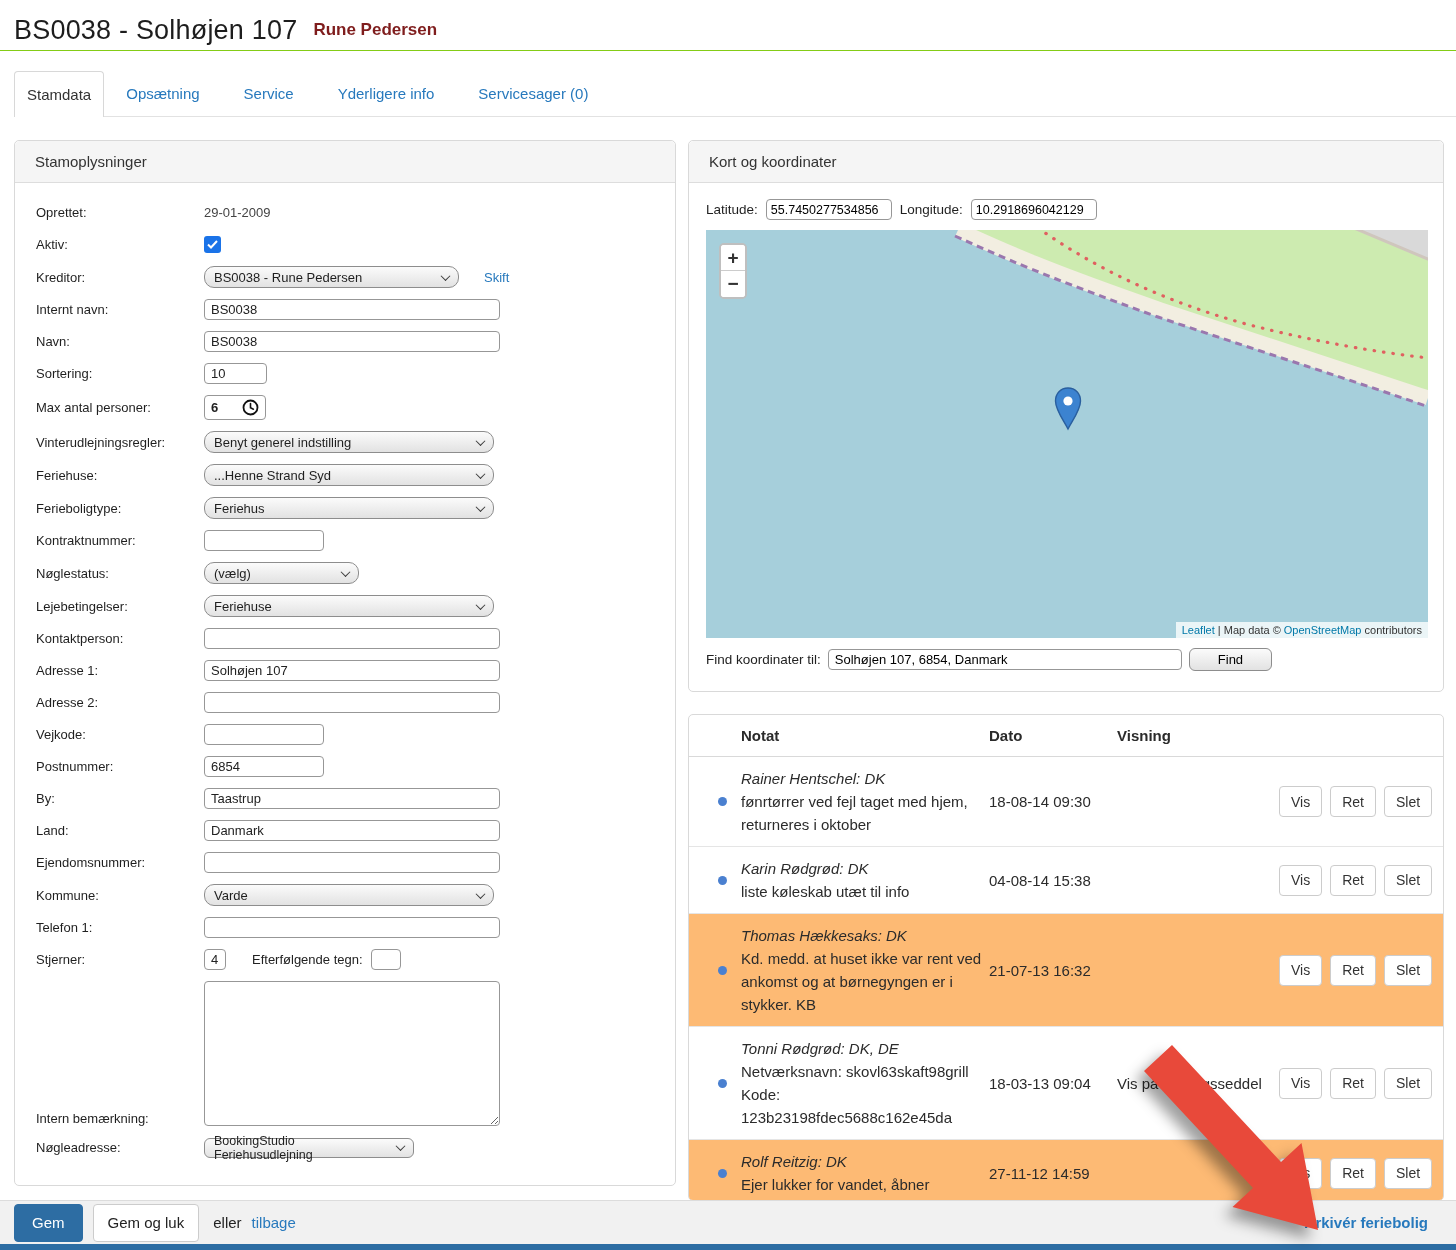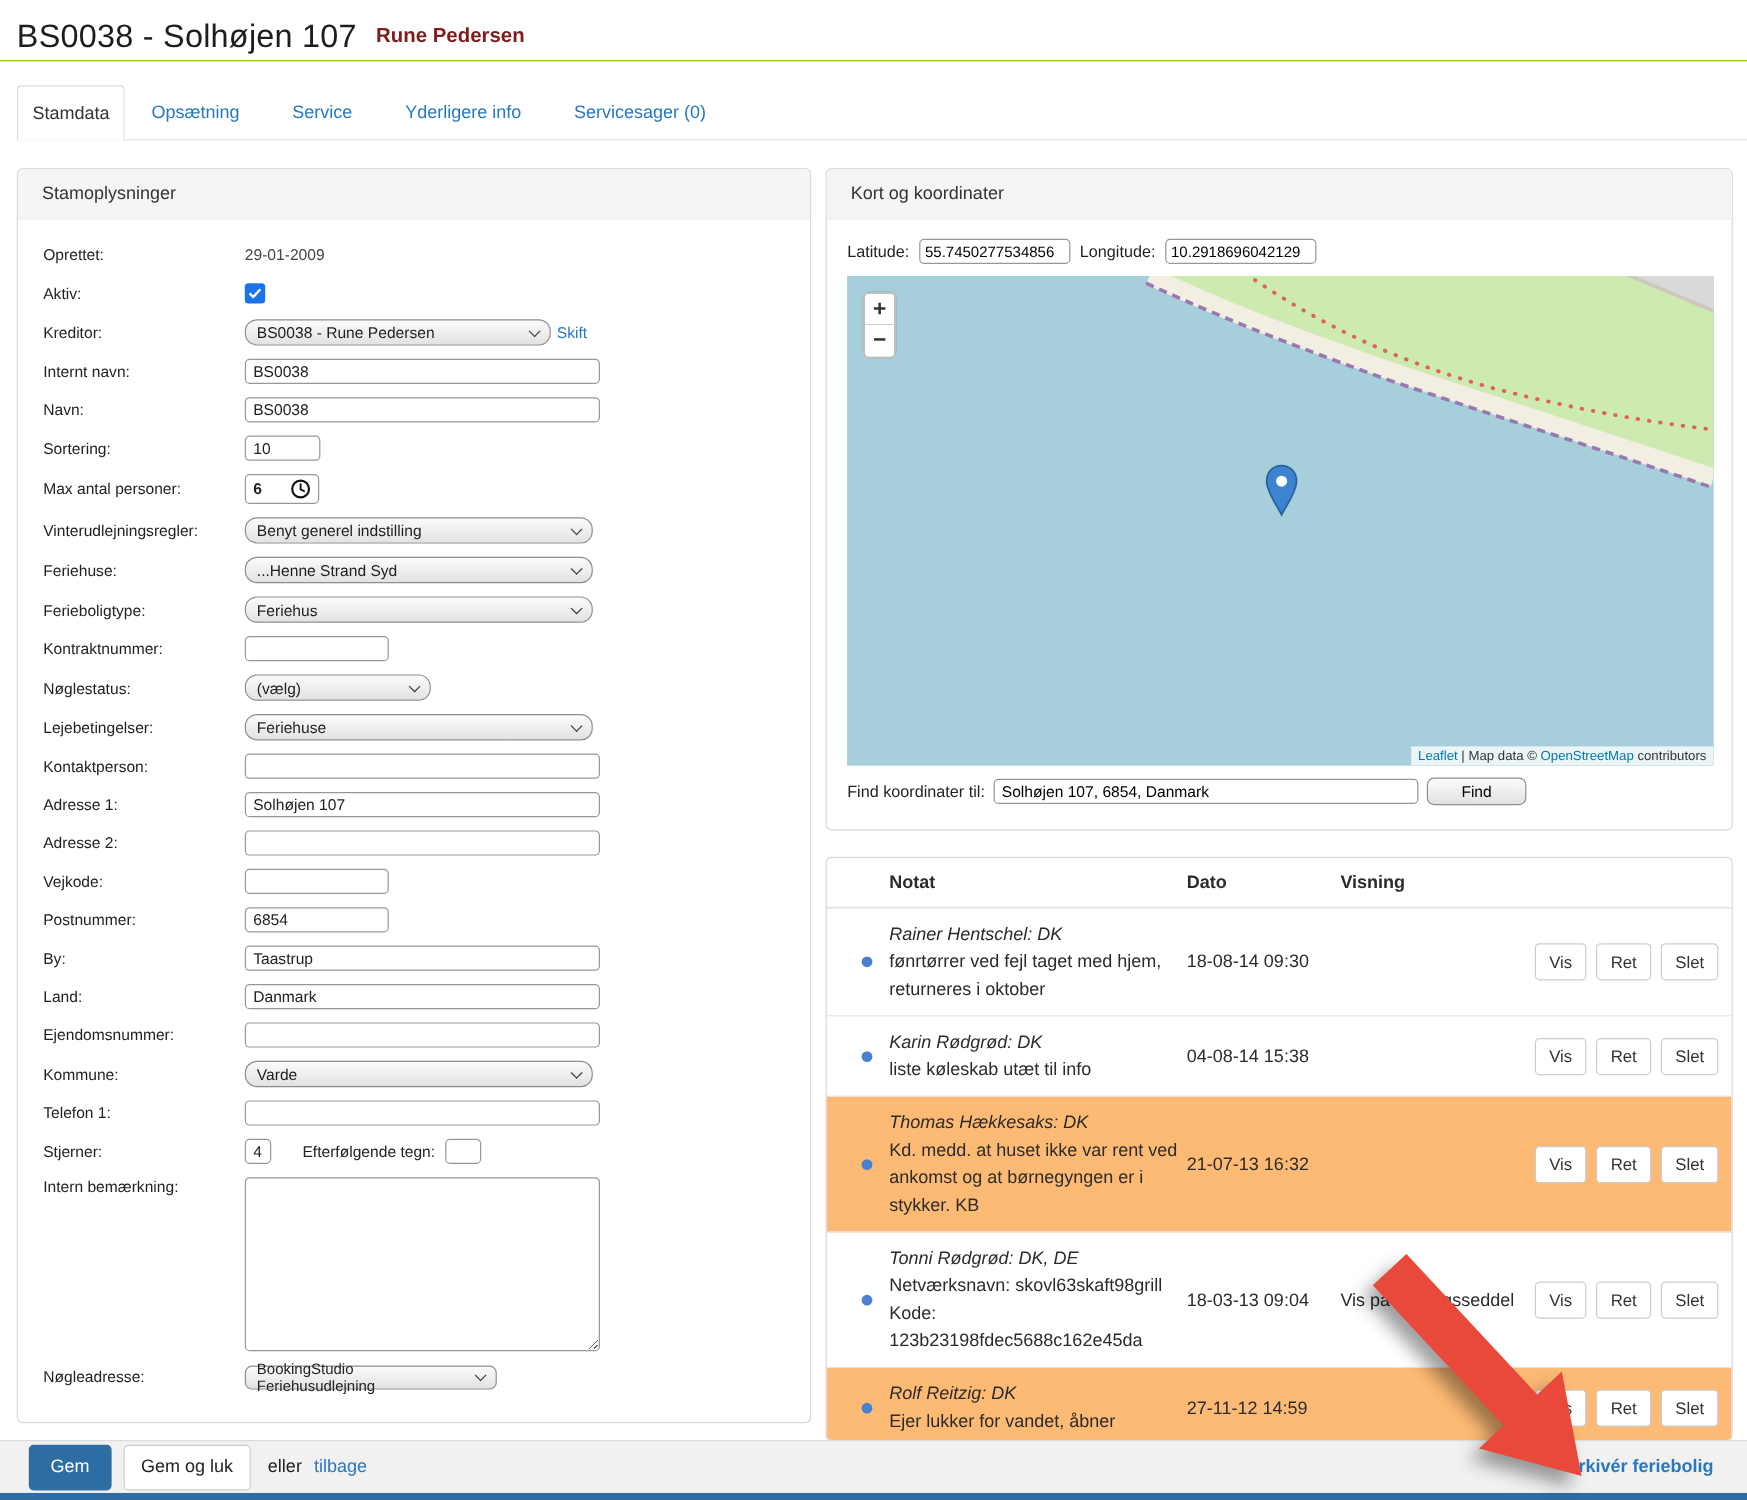--- a/index.html
+++ b/index.html
@@ -84,21 +84,21 @@
   .ndot { width:9px; height:9px; border-radius:50%; background:#4a80d0; margin-left:29px; }
   .nauthor { font-style:italic; }
   .ntext { line-height:23px; }
   .nactions { display:flex; gap:8px; justify-content:flex-end; padding-right:12px; }
   .abtn { height:31px; padding:0 11px; background:#fff; border:1px solid #ccc; border-radius:4px;
           font-size:14px; color:#333; cursor:pointer; font-family:"Liberation Sans",sans-serif; }
 
   
   .footer { position:absolute; left:0; bottom:0; width:1456px; height:50px; z-index:40; }
   .footer-inner { height:44px; background:#f1f1f1; border-top:1px solid #dcdcdc; display:flex;
-                  align-items:center; padding-left:24px; gap:10px; position:relative; }
+                  align-items:center; padding-left:14px; gap:10px; position:relative; }
   .footer-bar { height:6px; background:#2d6da3; }
   .btn-primary { height:38px; padding:0 17px; background:#2d6da3; color:#fff; border:1px solid #2d6da3;
                  border-radius:4px; font-size:15px; cursor:pointer; font-family:"Liberation Sans",sans-serif; }
   .btn-plain { height:38px; padding:0 14px; background:#fff; color:#222; border:1px solid #ccc;
                border-radius:4px; font-size:15px; cursor:pointer; font-family:"Liberation Sans",sans-serif; }
   .eller { font-size:15px; color:#222; margin-left:4px; }
   .archive-link { position:absolute; right:28px; font-size:15px; font-weight:bold; color:#2779bd; cursor:pointer; }
 
   
   .arrow-overlay { position:absolute; left:1050px; top:1020px; width:340px; height:260px; z-index:50; pointer-events:none; }
@@ -136,21 +136,21 @@
           </svg>
       </span>
     </div>
 
     <div class="frow">
       <span class="flabel">Kreditor:</span>
       <span class="sel selw255">
         <span>BS0038 - Rune Pedersen</span>
         <span class="chev"></span>
       </span>
-      <a class="link" style="margin-left:5px">Skift</a>
+      <a class="link" style="margin-left:25px">Skift</a>
     </div>
 
     <div class="frow">
       <span class="flabel">Internt navn:</span>
       <input class="inp w296" value="BS0038" style="">
     </div>
 
     <div class="frow">
       <span class="flabel">Navn:</span>
       <input class="inp w296" value="BS0038" style="">
@@ -270,21 +270,21 @@
       <input class="inp w296" style="">
     </div>
 
     <div class="frow">
       <span class="flabel">Stjerner:</span>
       <input class="inp w20" value="4" style="">
       <span class="sub-label">Efterfølgende tegn:</span>
       <input class="inp w30" style="">
     </div>
 
-    <div class="frow" style="align-items:flex-start; margin-bottom:11px;">
+    <div class="frow" style="align-items:flex-end; margin-bottom:11px;">
       <span class="flabel">Intern bemærkning:</span>
       <textarea class="ta" style=""></textarea>
     </div>
 
     <div class="frow">
       <span class="flabel">Nøgleadresse:</span>
       <span class="sel selw210">
         <span>BookingStudio Feriehusudlejning</span>
         <span class="chev"></span>
       </span>

